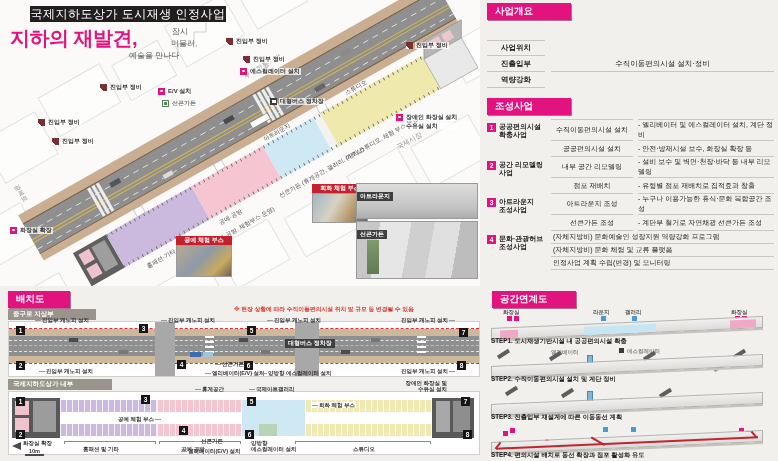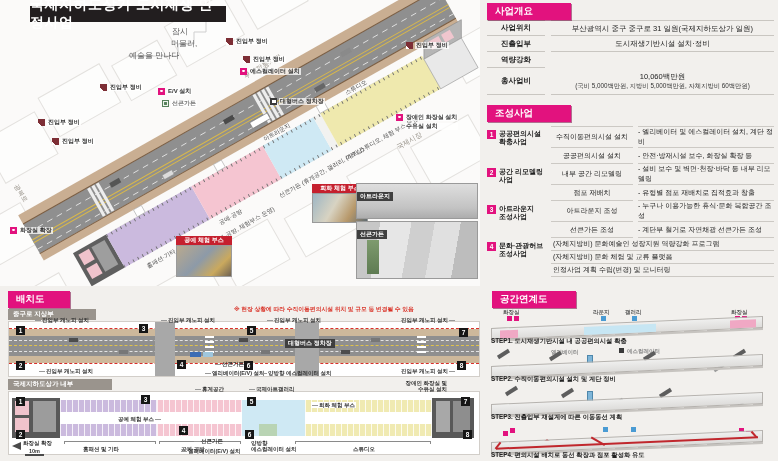--- a/index.html
+++ b/index.html
@@ -3,21 +3,21 @@
 <meta charset="utf-8">
 <style>
 *{margin:0;padding:0;box-sizing:border-box}
 html,body{background:#e9e6e2}
 body{font-family:"Liberation Sans","DejaVu Sans",sans-serif;-webkit-font-smoothing:antialiased}
 #root{position:relative;width:778px;height:461px;background:#f2f0ed;overflow:hidden}
 section,aside{position:absolute}
 
 #iso{left:0;top:0;width:480px;height:286px;background:#fbfaf9}
 .kicker{position:absolute;left:30px;top:6px;width:196px;height:16px;background:#221e1f;color:#fff;
-  font-size:14px;font-weight:bold;display:flex;align-items:center;justify-content:center;letter-spacing:0.5px}
+  font-size:12px;font-weight:normal;display:flex;align-items:center;justify-content:center;letter-spacing:0.5px}
 .bigtitle{position:absolute;left:10px;top:26px;color:#e2127e;font-weight:bold;font-size:20px;line-height:24px;letter-spacing:-0.5px}
 .tag{position:absolute;font-size:8px;color:#5a5a5a}
 .co{position:absolute;display:flex;align-items:center;gap:2px;font-size:6px;font-weight:bold;color:#333;white-space:nowrap;line-height:7px}
 .co .txt{background:rgba(255,255,255,.75);padding:0 1px}
 .ic{width:7px;height:7px;flex:0 0 7px;display:inline-block}
 .ic-entry{background:linear-gradient(to top right,#fff 0 26%,#7d2e35 27%)}
 .ic-pink{background:#e2127e;background-image:radial-gradient(circle at 50% 42%,#fff 0 1px,rgba(0,0,0,0) 1.4px)}
 .ic-green{background:#eef4ee;border:1px solid #56815b;background-image:radial-gradient(circle,#56815b 0 1.4px,rgba(0,0,0,0) 1.6px)}
 .ic-dark{background:#3a3a3a;background-image:linear-gradient(#fff,#fff);background-size:4px 3px;background-position:center;background-repeat:no-repeat}
 .redlab{background:#c5202e;color:#fff;font-size:6px;font-weight:bold;text-align:center;line-height:9px;height:9px}
@@ -160,20 +160,21 @@
           <text x="250" y="-37">부평깡통시장</text>
           <text x="348" y="100">국제시장</text>
         </g>
       </g>
       <text transform="translate(14,186) rotate(58)" font-size="6.5" fill="#979289">광복로</text>
       <path d="M206,20 V32 H194 V44 H178 V56 H128" stroke="#cfcfcf" fill="none"></path>
     </svg>
 
     <div class="kicker">국제지하도상가 도시재생 인정사업</div>
     <div class="bigtitle">
+      <div>지하의 재발견,</div>
     </div>
     <span class="tag" style="left:172px;top:26px">잠시</span>
     <span class="tag" style="left:171px;top:38px">머물러,</span>
     <span class="tag" style="left:129px;top:50px">예술을 만나다</span>
 
     
     <div class="co" style="left:100px;top:84px">
         <span class="ic ic-entry"></span>
         <span class="txt">진입부 정비</span>
       </div>
@@ -240,38 +241,30 @@
     <div class="photo" style="left:356px;top:221px;width:122px;height:58px;border:1px solid #9a9a9a;
          background:linear-gradient(100deg,#c7c7c7 0 18%,#e6e6e6 18% 42%,#cfcfcf 42% 60%,#e0e0e0 60% 80%,#bdbdbd 80%),linear-gradient(#d8d8d8,#bdbdbd);
          background-blend-mode:normal">
       <span class="darklab">선큰가든</span>
       <span style="position:absolute;left:10px;top:18px;width:12px;height:34px;background:linear-gradient(#7e9b6e,#5e7b52)"></span>
     </div>
   </section>
 
   <aside id="info">
     <div class="ribbon" style="margin-top:3px">사업개요</div>
-    <div style="margin-top:0">
+    <div style="margin-top:20px">
       <div class="ovrow first">
         <div class="ovk">사업위치</div>
-        <div class="ovv">부산광역시 중구 중구로 31 일원(국제지하도상가 일원)</div>
       </div>
       <div class="ovrow">
         <div class="ovk">진출입부</div>
-        <div class="ovv">도시재생기반시설 설치·정비</div>
+        <div class="ovv">수직이동편의시설 설치·정비</div>
       </div>
       <div class="ovrow">
         <div class="ovk">역량강화</div>
-      </div>
-      <div class="ovrow tall">
-        <div class="ovk">총사업비</div>
-        <div class="ovv">
-          <span>10,060백만원</span>
-          <span class="sub">(국비 5,000백만원, 지방비 5,000백만원, 자체지방비 60백만원)</span>
-        </div>
       </div>
     </div>
 
     <div class="ribbon" style="margin-top:10px">조성사업</div>
     <div style="margin-top:4px">
       <div class="grp">
         <div class="gname">
             <span class="badge">1</span>
           <span class="gtxt"><span>공공편의시설</span><br><span>확충사업</span></span>
           </div>

